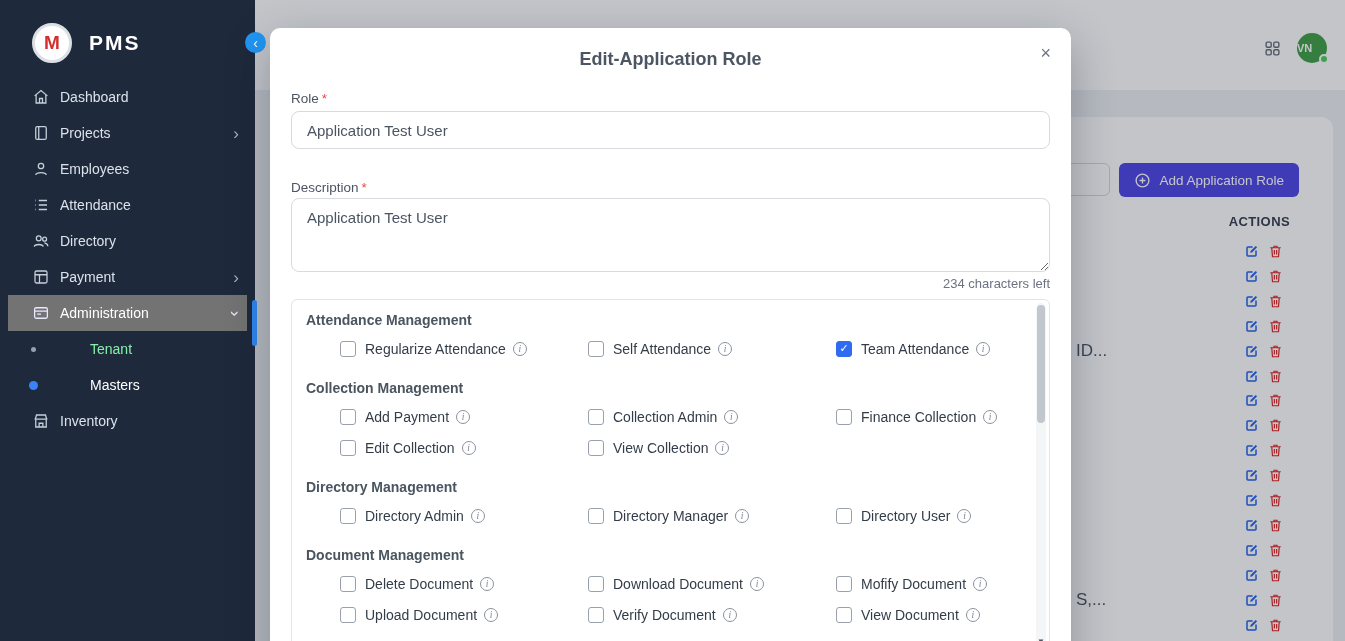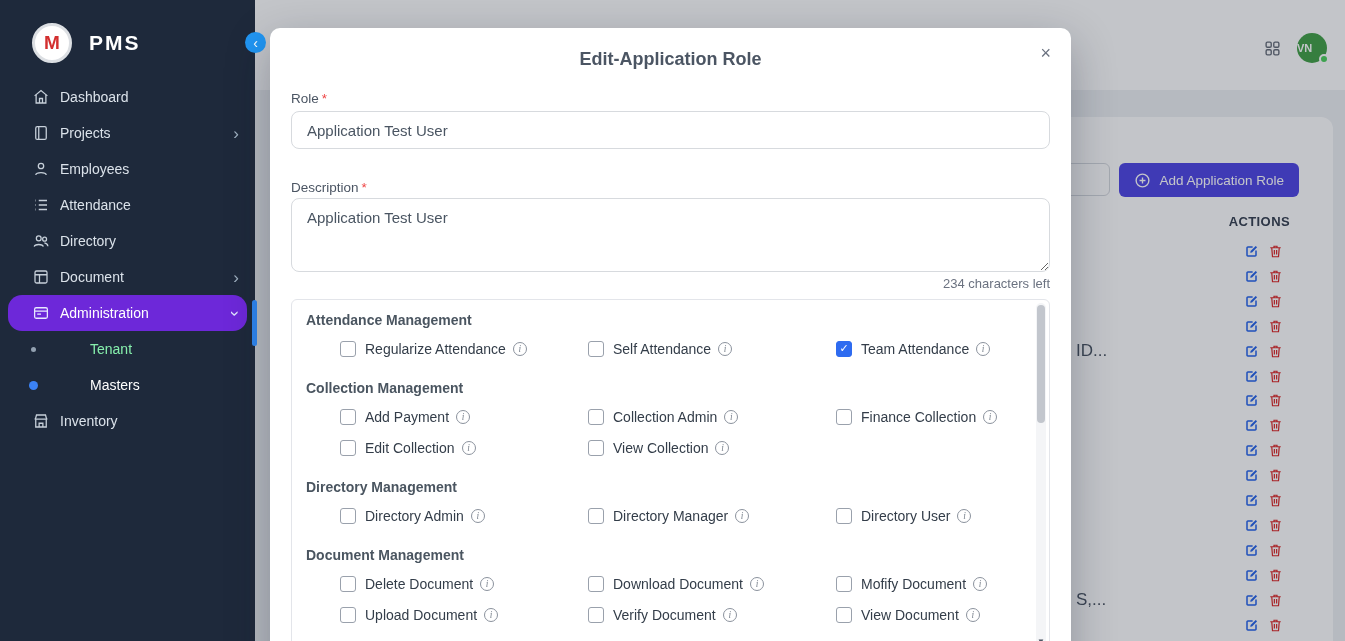--- a/index.html
+++ b/index.html
@@ -13,21 +13,21 @@
   .logo-circle { width:40px; height:40px; border-radius:50%; background:#fff; border:3px solid #dcdfe3;
                  color:#d32f2f; font-weight:bold; font-size:19px; display:flex; align-items:center; justify-content:center; }
   .logo-text { font-size:21px; font-weight:bold; color:#fff; letter-spacing:2px; }
   nav { display:block; margin-top:2px; }
   .nav-item { height:36px; display:flex; align-items:center; padding:0 16px 0 32px; color:#dbe2ea; font-size:14px; cursor:pointer; }
   .nav-ic { width:18px; height:18px; margin-right:10px; color:#c7d0da; display:flex; align-items:center; }
   .nav-ic svg { width:18px; height:18px; display:block; }
   .nav-label { line-height:1; }
   .chev { margin-left:auto; color:#9fb0c0; font-size:17px; line-height:1; display:inline-block; }
   .chev.down { transform:rotate(90deg); }
-  .nav-item.active { background:#6d28d9; margin:0 8px; border-radius:14px; padding:0 8px 0 24px; color:#fff; }
+  .nav-item.active { background:#737373; margin:0 8px; border-radius:0; padding:0 8px 0 24px; color:#fff; }
   .nav-item.active .nav-ic { color:#e7e9ff; }
   .nav-item.active .chev { color:#e0e7ff; }
   .nav-sub { position:relative; height:36px; cursor:pointer; }
   .dot { position:absolute; left:31px; top:15.5px; width:5px; height:5px; border-radius:50%; background:#93a1b1; }
   .dot.on { left:29px; top:13.5px; width:9px; height:9px; background:#3b82f6; }
   .sub-label { position:absolute; left:90px; top:50%; transform:translateY(-50%); font-size:14px; color:#86efac; }
   .nav-sub.active .sub-label { color:#fff; }
 
   .active-edge { position:absolute; left:252px; top:300px; width:5px; height:46px; background:#2e86f0; border-radius:3px; z-index:35; }
   .collapse-btn { position:absolute; left:245px; top:32px; width:21px; height:21px; border-radius:50%; background:#2196f3;
@@ -150,21 +150,21 @@
           </span>
           <span class="nav-label">Directory</span>
         </div>
         <div class="nav-item">
           <span class="nav-ic">
             <svg viewBox="0 0 24 24" fill="none" stroke="currentColor" stroke-width="1.7">
               <rect x="4" y="4" width="16" height="16" rx="2"></rect>
               <path d="M4 9h16M10 9v11"></path>
             </svg>
           </span>
-          <span class="nav-label">Document</span>
+          <span class="nav-label">Payment</span>
           <span class="chev right">›</span>
         </div>
         <div class="nav-item active">
           <span class="nav-ic">
             <svg viewBox="0 0 24 24" fill="none" stroke="currentColor" stroke-width="1.7">
               <rect x="3.5" y="5" width="17" height="14" rx="2"></rect>
               <path d="M3.5 9.5h17"></path>
               <path d="M7 13.5h5"></path>
             </svg>
           </span>

